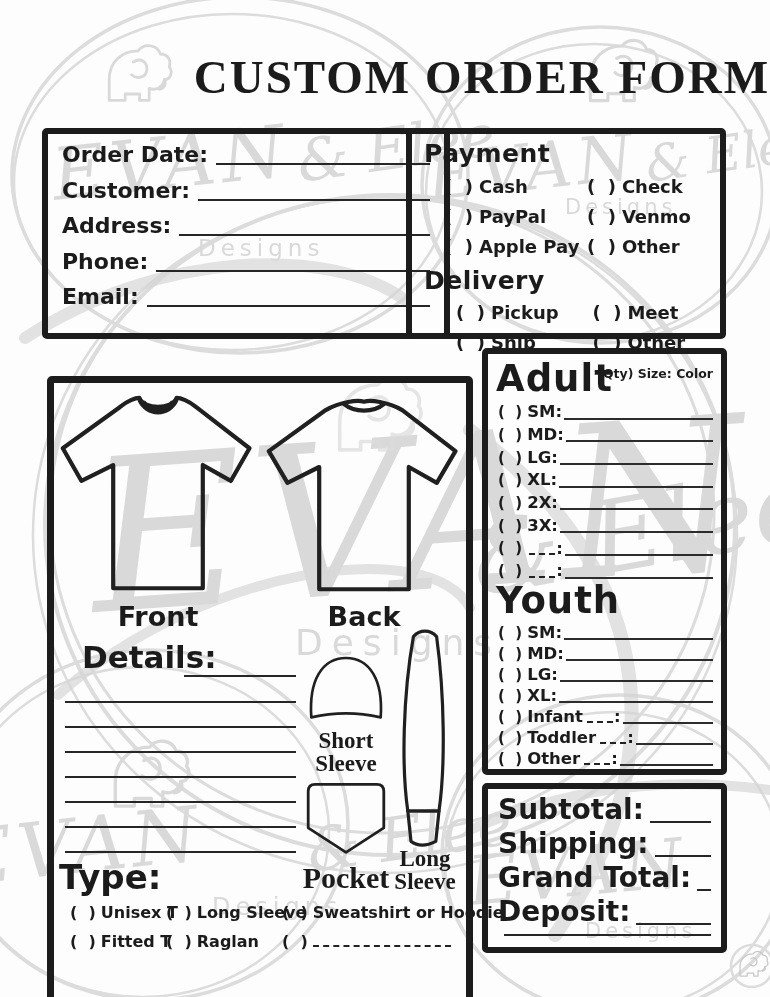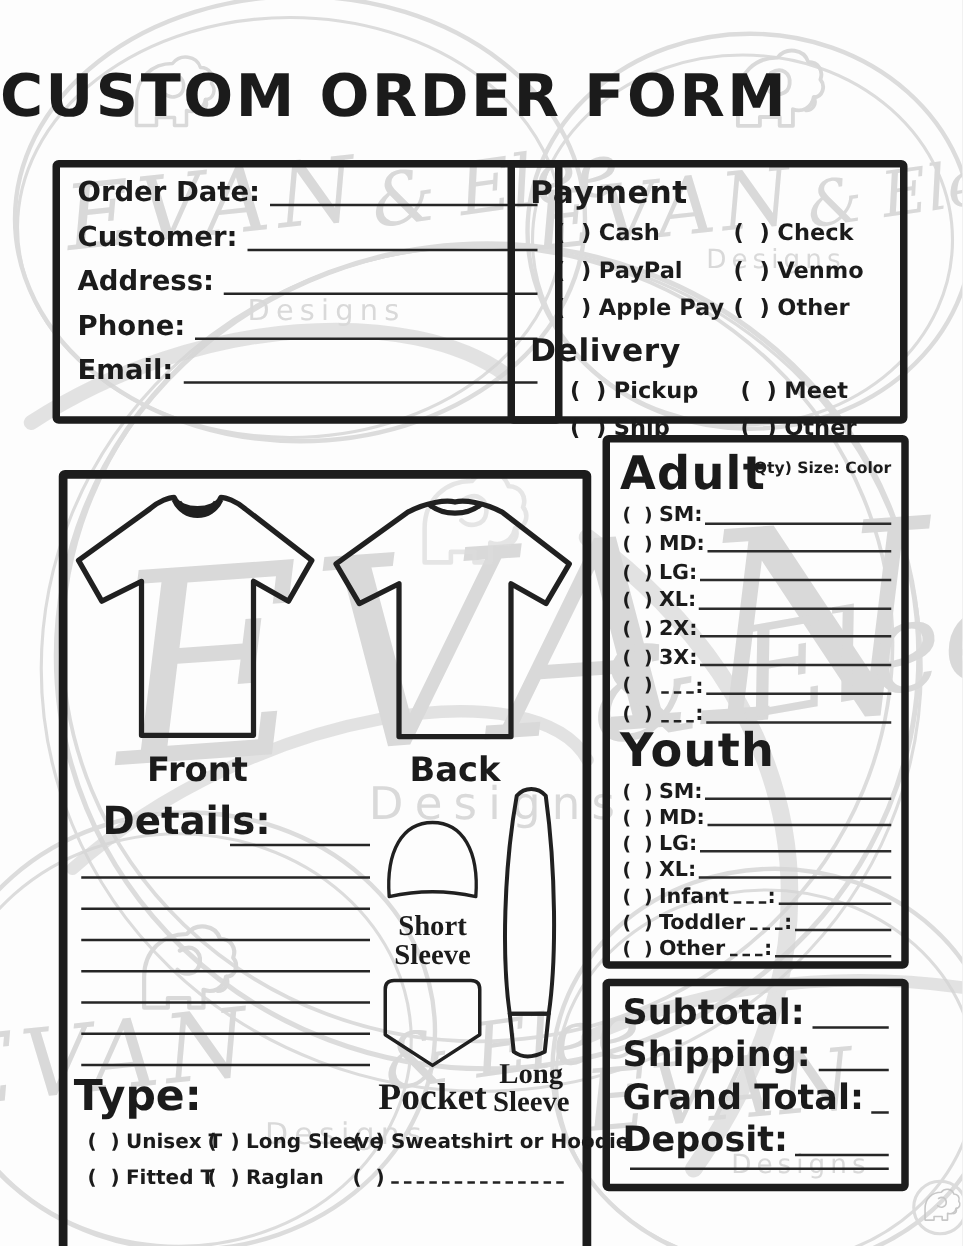--- a/index.html
+++ b/index.html
@@ -1,21 +1,21 @@
 <!DOCTYPE html>
 <html><head>
 <meta charset="utf-8">
 <style>
   html,body{margin:0;padding:0;background:#e8e8e8;}
   .page{position:relative;width:770px;height:997px;background:#fdfdfd;overflow:hidden;
         font-family:"DejaVu Sans","Liberation Sans",sans-serif;color:#1b1b1b;}
   .watermark{position:absolute;inset:0;z-index:0;}
   .content{position:absolute;inset:0;z-index:1;}
-  .title{position:absolute;left:0;right:0;top:50px;margin:0;text-align:left;
-         font-size:47px;font-weight:800;letter-spacing:2px;text-transform:uppercase;}
+  .title{position:absolute;left:0;right:0;top:50px;margin:0;text-align:right;
+         font-size:47px;font-weight:800;letter-spacing:2px;text-transform:uppercase;font-family:Liberation Serif, serif;}
   .box{position:absolute;border:6px solid #1c1c1c;border-radius:5px;background:transparent;box-sizing:border-box;}
 
   
   .box-a{left:42px;top:128px;width:408px;height:211px;display:flex;flex-direction:column;
          justify-content:space-between;padding:10px 14px 25px;}
   .field{display:flex;align-items:flex-end;}
   .field .lbl{font-size:22px;font-weight:700;white-space:nowrap;line-height:1;}
   .wline{flex:1;border-bottom:2.5px solid #262626;margin-left:8px;margin-bottom:1px;height:2px;}
 
   

